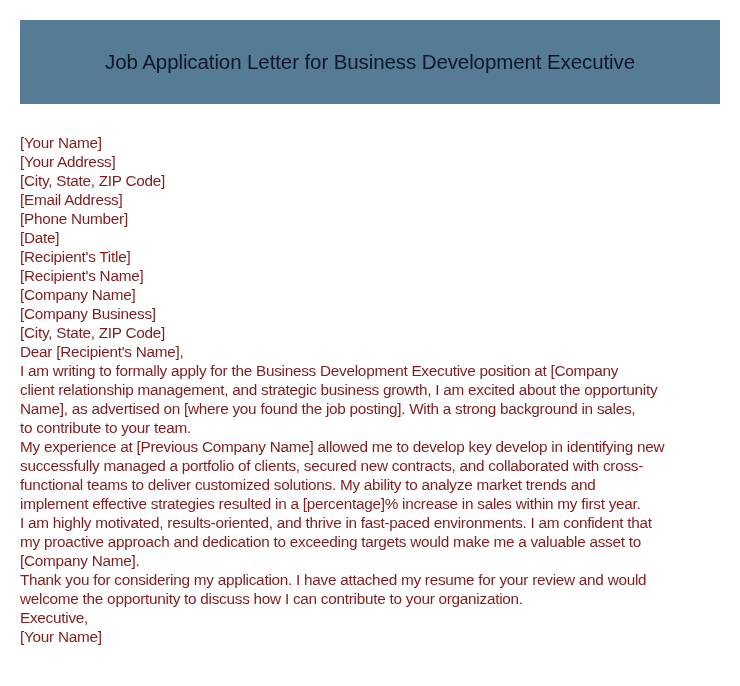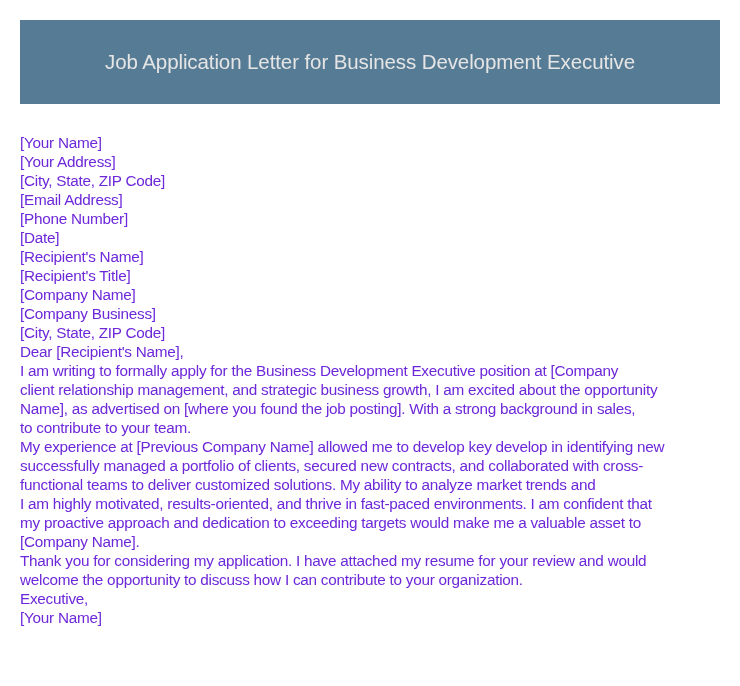--- a/index.html
+++ b/index.html
@@ -19,33 +19,33 @@
       left: 20px;
       top: 20px;
       width: 700px;
       height: 84px;
       background: #567b95;
       display: flex;
       align-items: center;
       justify-content: center;
     }
     .header-title {
-      color: #e5e5e5;
+      color: #0f172a;
       font-family: "Liberation Sans", sans-serif;
       font-size: 20.5px;
       letter-spacing: -0.1px;
       white-space: nowrap;
       margin-top: 0px;
     }
     .letter {
       position: absolute;
       left: 20px;
       top: 133px;
       width: 705px;
-      color: #6d28d9;
+      color: #7f1d1d;
       font-family: "Liberation Sans", sans-serif;
       font-size: 15.3px;
       line-height: 19px;
       letter-spacing: -0.25px;
     }
     .line {
       display: block;
       white-space: nowrap;
       height: 19px;
     }
@@ -60,39 +60,40 @@
 <div class="letter">
   <div>
     <span class="line">[Your Name]</span>
     <span class="line">[Your Address]</span>
     <span class="line">[City, State, ZIP Code]</span>
     <span class="line">[Email Address]</span>
     <span class="line">[Phone Number]</span>
     <span class="line">[Date]</span>
   </div>
   <div>
+    <span class="line">[Recipient's Title]</span>
     <span class="line">[Recipient's Name]</span>
-    <span class="line">[Recipient's Title]</span>
     <span class="line">[Company Name]</span>
     <span class="line">[Company Business]</span>
     <span class="line">[City, State, ZIP Code]</span>
   </div>
   <span class="line">Dear [Recipient's Name],</span>
 
   <div>
     <span class="line">I am writing to formally apply for the Business Development Executive position at [Company</span>
     <span class="line">client relationship management, and strategic business growth, I am excited about the opportunity</span>
     <span class="line">Name], as advertised on [where you found the job posting]. With a strong background in sales,</span>
     <span class="line">to contribute to your team.</span>
   </div>
 
   <div>
     <span class="line">My experience at [Previous Company Name] allowed me to develop key develop in identifying new</span>
     <span class="line">successfully managed a portfolio of clients, secured new contracts, and collaborated with cross-</span>
     <span class="line">functional teams to deliver customized solutions. My ability to analyze market trends and</span>
+    <span class="line">implement effective strategies resulted in a [percentage]% increase in sales within my first year.</span>
   </div>
 
   <div>
     <span class="line">I am highly motivated, results-oriented, and thrive in fast-paced environments. I am confident that</span>
     <span class="line">my proactive approach and dedication to exceeding targets would make me a valuable asset to</span>
     <span class="line">[Company Name].</span>
   </div>
 
   <div>
     <span class="line">Thank you for considering my application. I have attached my resume for your review and would</span>

